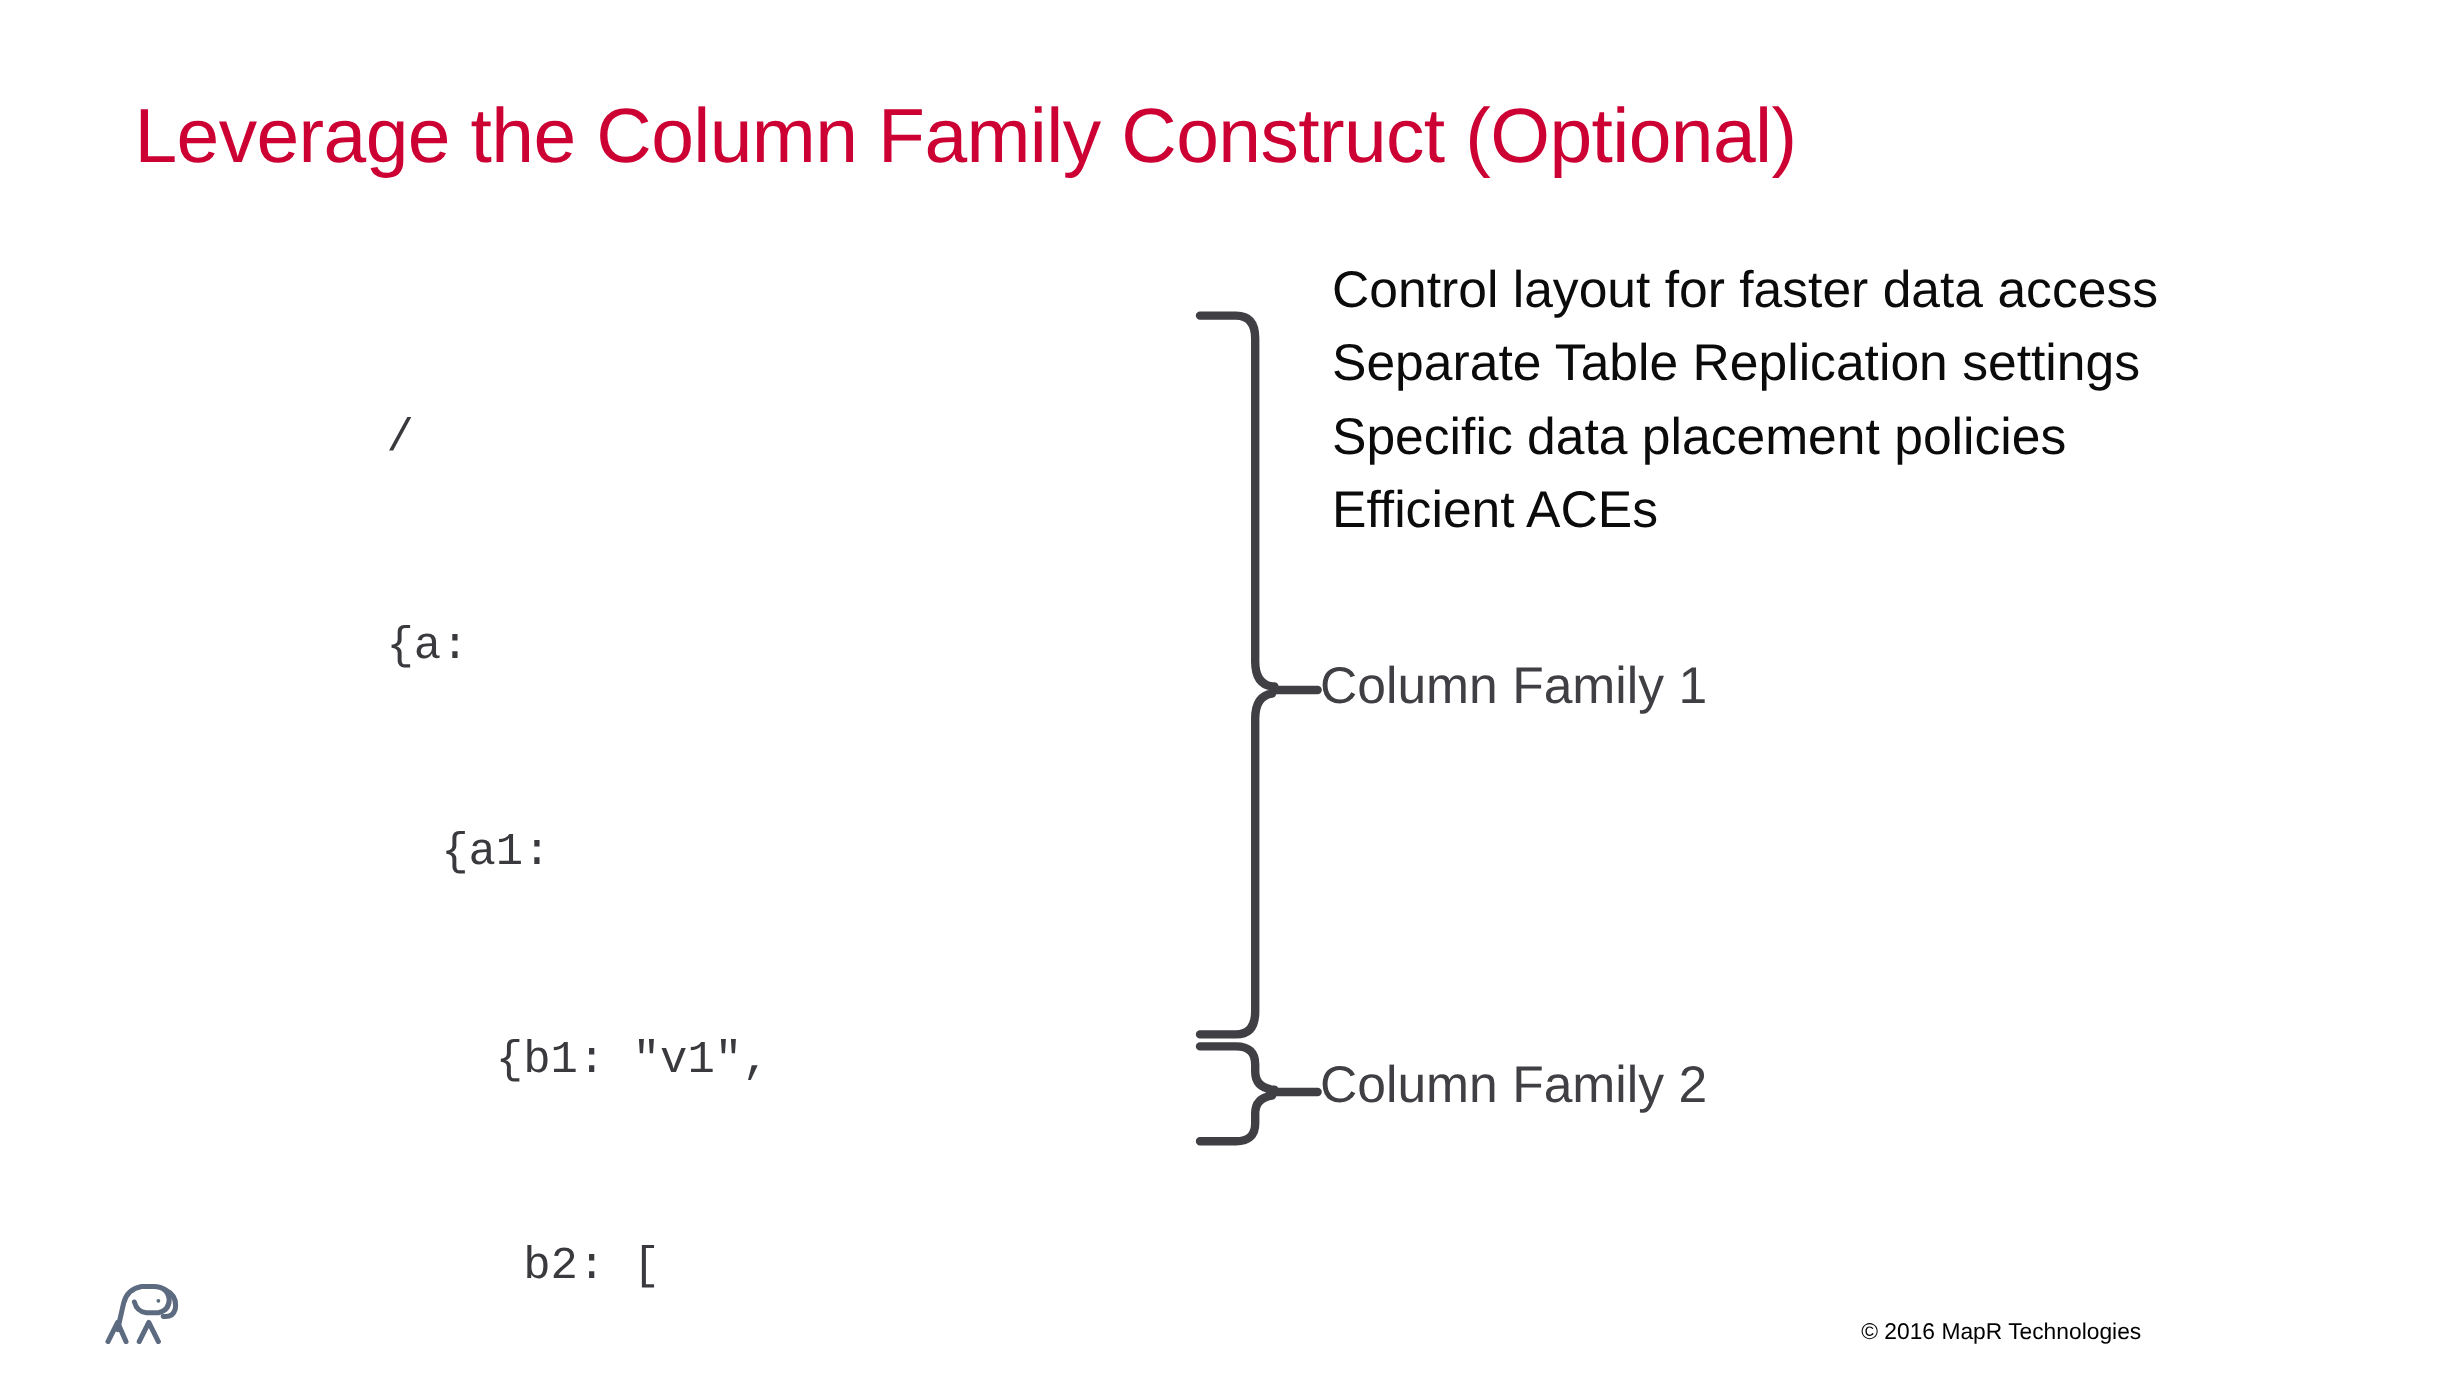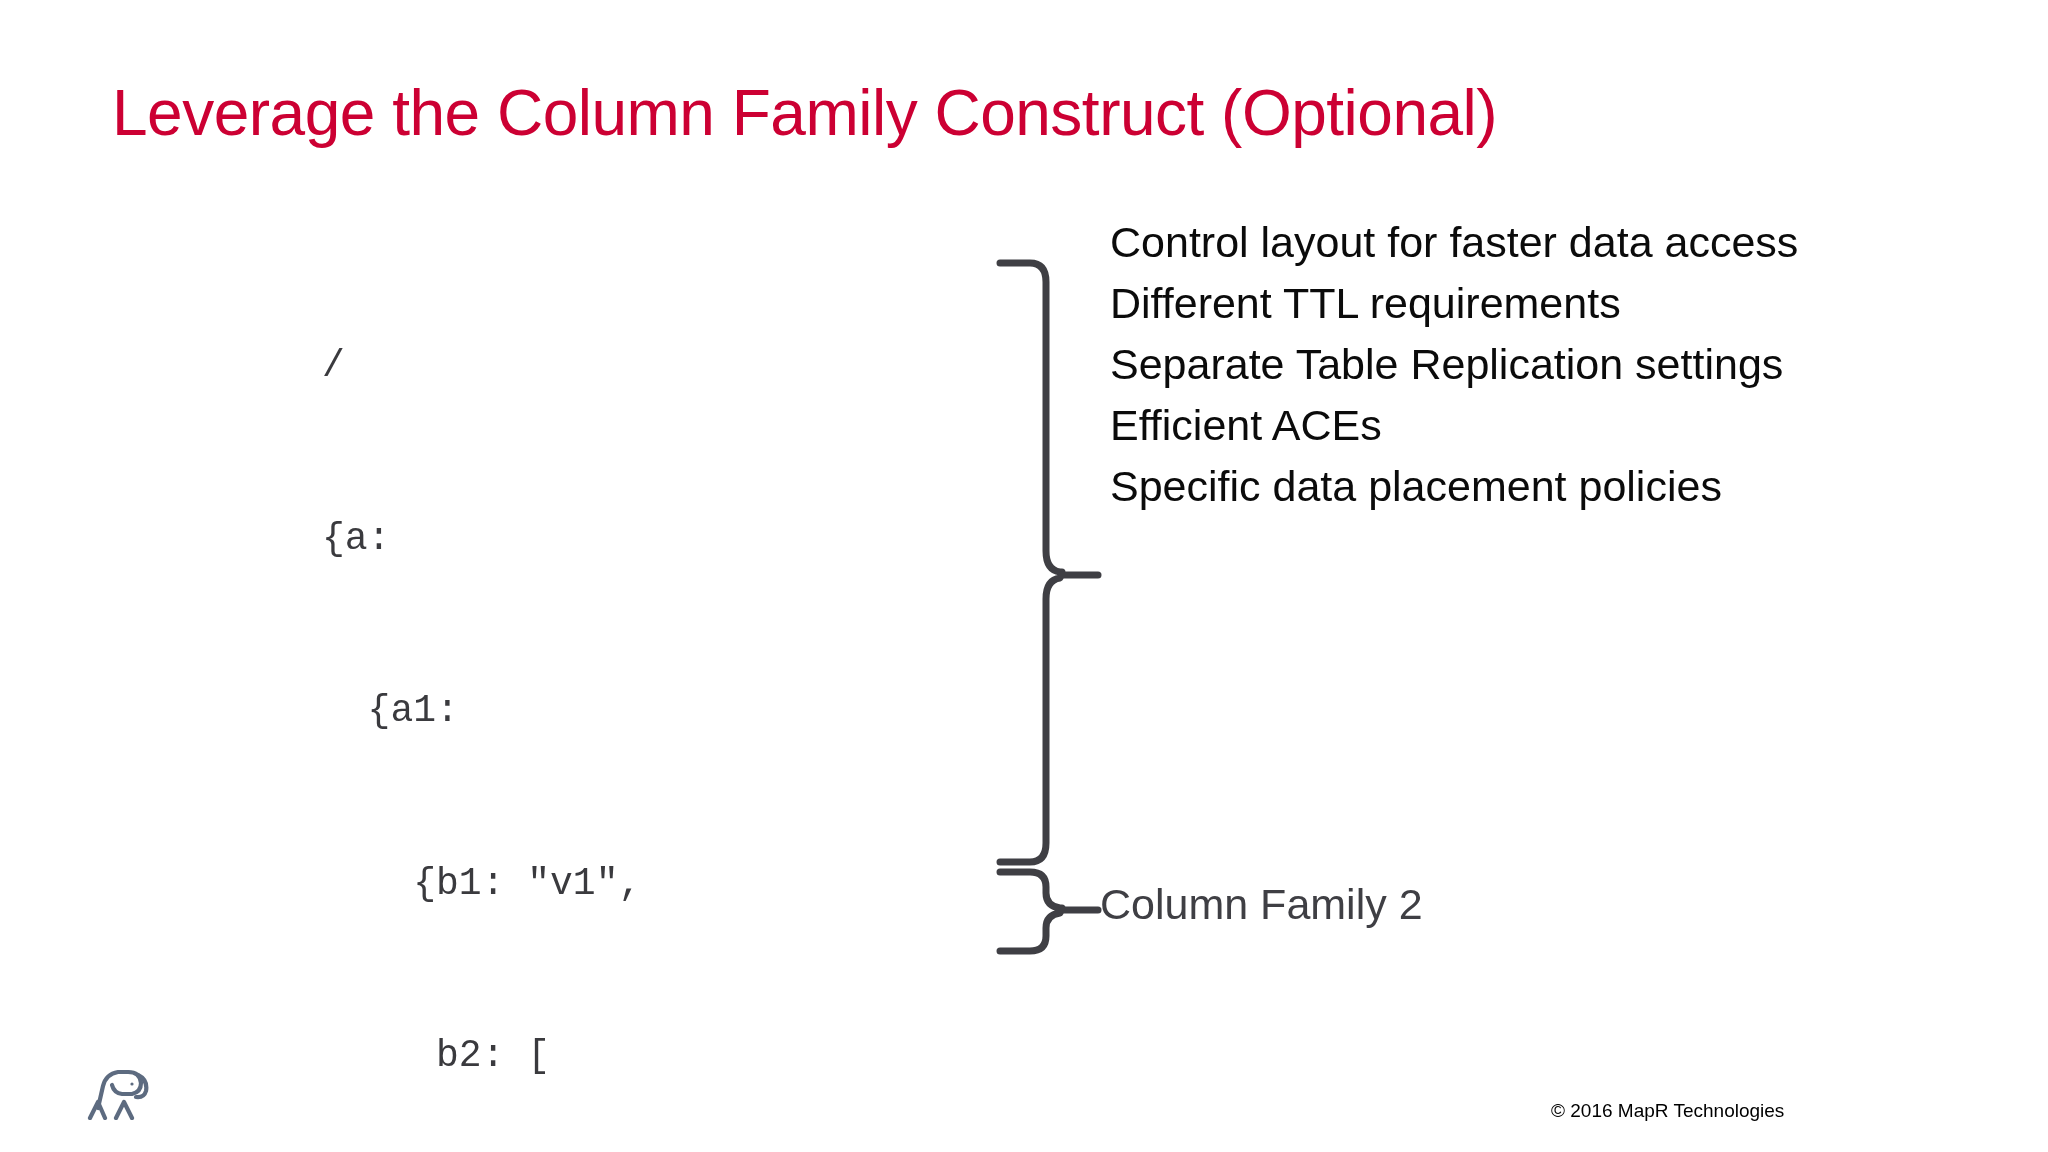--- a/index.html
+++ b/index.html
@@ -131,24 +131,23 @@
     
     
     
     
     
     
   </div>
 
   <div class="bullets">
     <div class="bullet-line">Control layout for faster data access</div>
-    <div class="bullet-line">Different TTL requirements</div>
     <div class="bullet-line">Separate Table Replication settings</div>
+    <div class="bullet-line">Specific data placement policies</div>
     <div class="bullet-line">Efficient ACEs</div>
-    <div class="bullet-line">Specific data placement policies</div>
   </div>
 
   <svg class="brace-layer" viewBox="0 0 2048 1152">
 
     <g fill="none" stroke="#3f3f44" stroke-width="7" stroke-linecap="round" stroke-linejoin="round">
       <path d="M 1000 263
                L 1030 263
                Q 1046 263 1046 282
                L 1046 551
                Q 1046 570 1060 572
@@ -171,20 +170,21 @@
                L 1062 908
                L 1060 913
                Q 1046 915 1046 928
                L 1046 936
                Q 1046 951 1030 951
                L 1000 951"></path>
       <path d="M 1062 910 L 1098 910"></path>
     </g>
   </svg>
 
+  <div class="cf-label" id="cf-label-1">Column Family 1</div>
   <div class="cf-label" id="cf-label-2">Column Family 2</div>
 
   <svg class="elephant-logo" width="72" height="62" viewBox="0 0 72 62">
     <g fill="none" stroke="#5d6b80" stroke-width="4.2" stroke-linecap="round" stroke-linejoin="round">
 
       <path d="M 20 50 L 25 28 Q 28 16 40 14 L 50 14"></path>
 
       <path d="M 50 14 Q 62 14 63 25 Q 63 34 54 36 L 44 36 Q 36 35 34 27"></path>
 
       <path d="M 60 17 Q 70 22 68 33 Q 66 40 58 39"></path>

